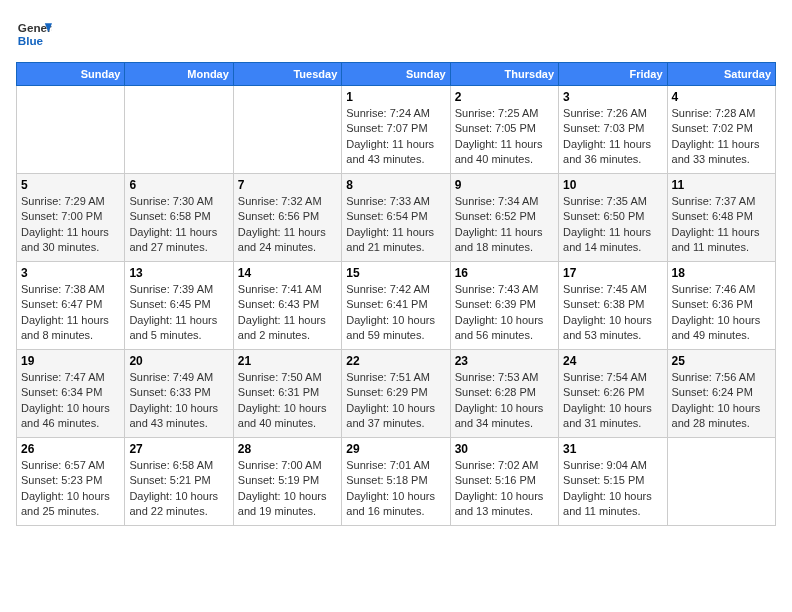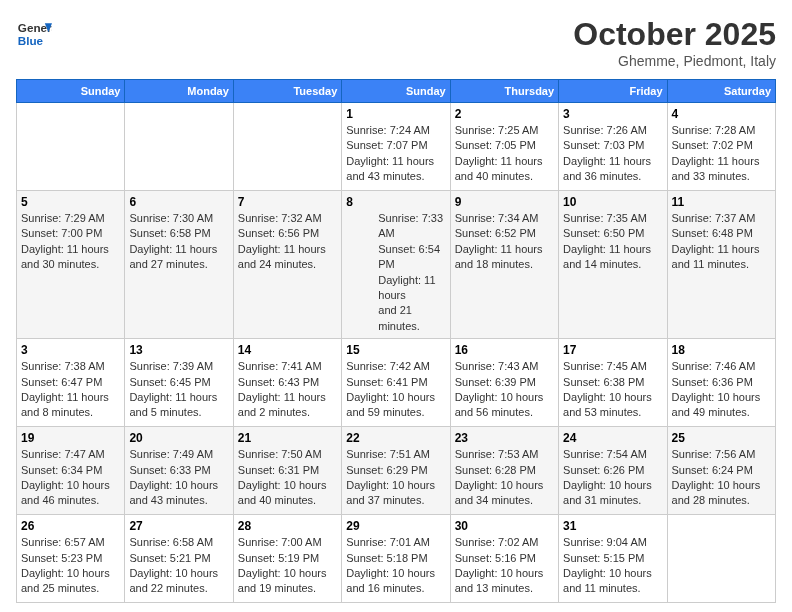--- a/index.html
+++ b/index.html
@@ -74,24 +74,20 @@
 <body>
 
 <div class="header">
   <div class="logo">
     <svg class="logo-icon" viewBox="0 0 40 40">
       <text x="2" y="18" font-size="13" font-weight="bold" fill="#333">General</text>
       <text x="2" y="32" font-size="13" font-weight="bold" fill="#1565c0">Blue</text>
       <polygon points="32,8 40,8 36,18" fill="#1565c0"></polygon>
     </svg>
   </div>
-  <div class="title-block">
-    <div class="month-title">October 2025</div>
-    <div class="subtitle">Ghemme, Piedmont, Italy</div>
-  </div>
 </div>
 
 <table>
   <thead>
     <tr>
     <th>Sunday</th>
         <th>Monday</th>
         <th>Tuesday</th>
         <th>Sunday</th>
         <th>Thursday</th>
@@ -150,21 +146,21 @@
         </td>
         <td>
           <div class="day-num">7</div>
           <div class="day-info" style="white-space: pre-line;">Sunrise: 7:32 AM
 Sunset: 6:56 PM
 Daylight: 11 hours
 and 24 minutes.</div>
         </td>
         <td>
           <div class="day-num">8</div>
-          <div class="day-info" style="white-space: pre-line; margin-left: 32px;">Sunrise: 7:33 AM
+          <div class="day-info" style="white-space: pre-line;">Sunrise: 7:33 AM
 Sunset: 6:54 PM
 Daylight: 11 hours
 and 21 minutes.</div>
         </td>
         <td>
           <div class="day-num">9</div>
           <div class="day-info" style="white-space: pre-line;">Sunrise: 7:34 AM
 Sunset: 6:52 PM
 Daylight: 11 hours
 and 18 minutes.</div>

